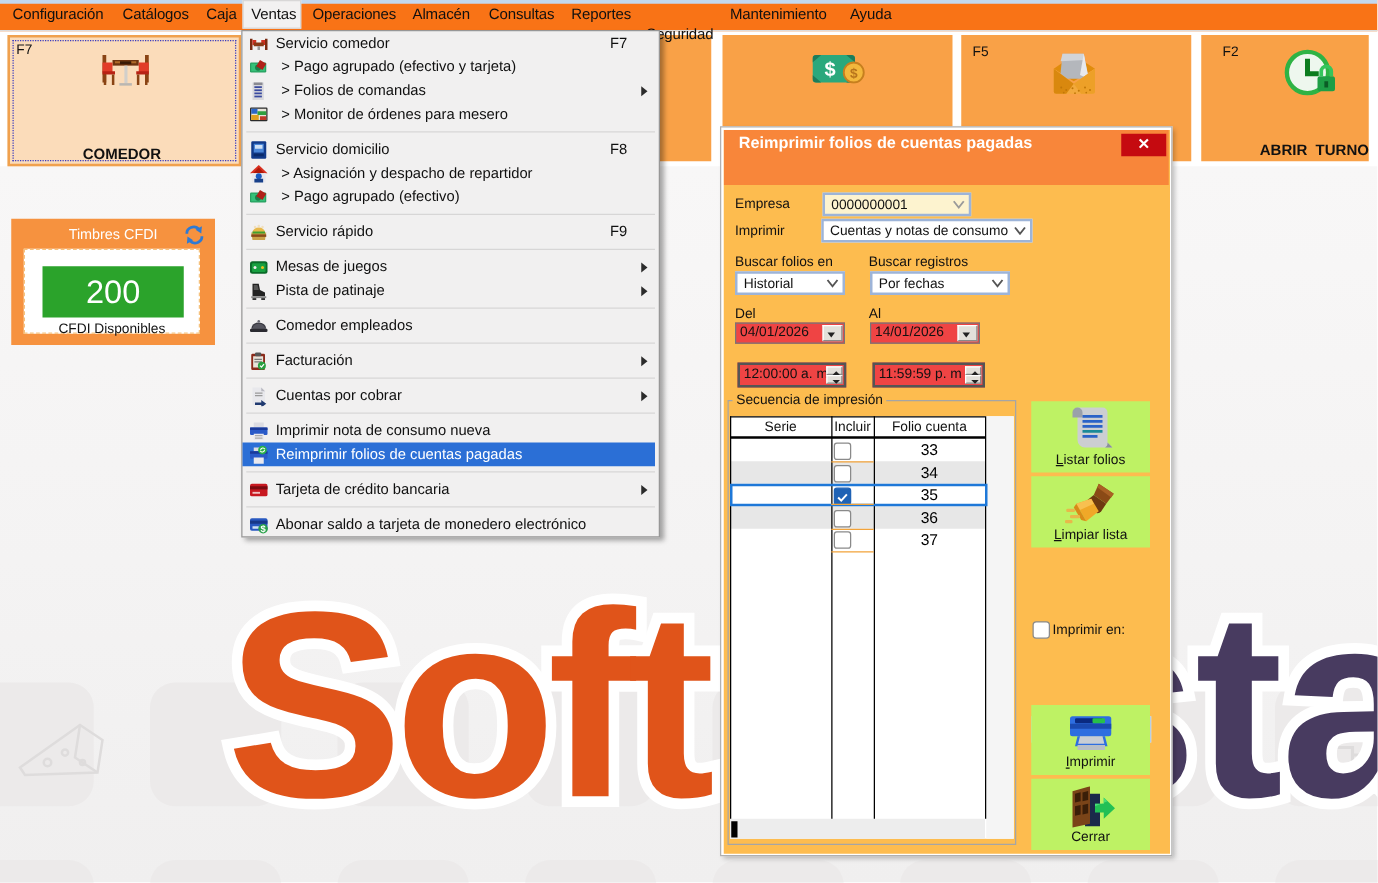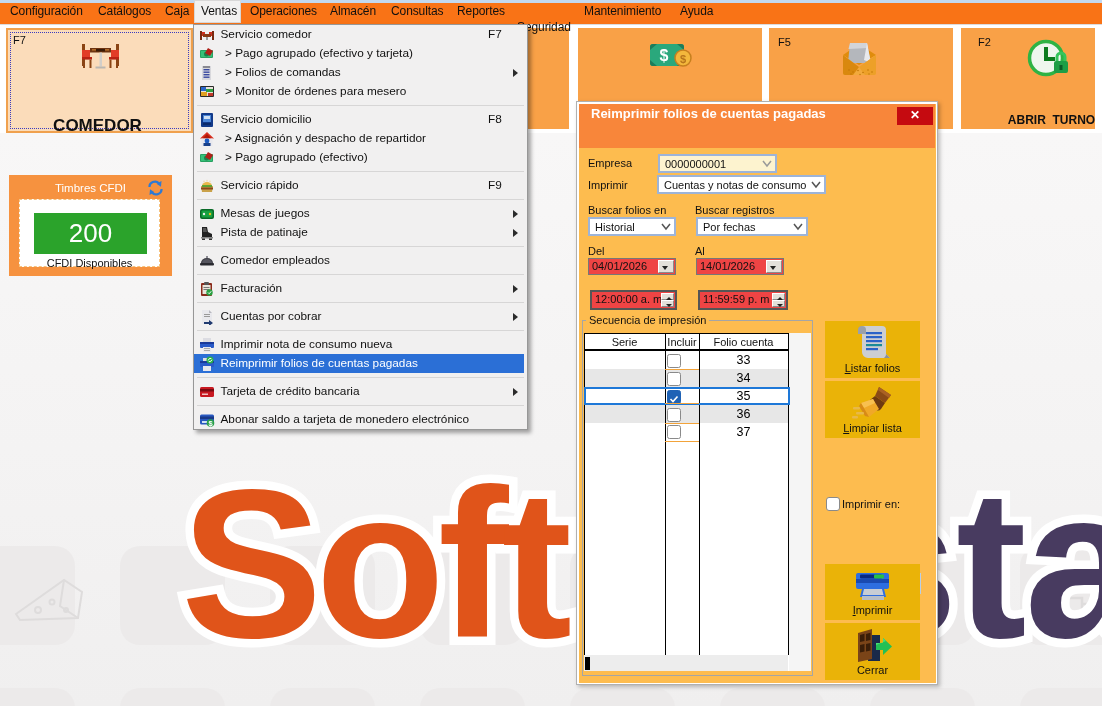--- a/index.html
+++ b/index.html
@@ -76,21 +76,21 @@
 .row{position:absolute;left:0;width:204px;height:17.9px;}
 .rnum{position:absolute;left:115px;width:89px;text-align:center;font-size:12.5px;color:#000;top:2px;}
 .cb{position:absolute;left:83px;top:2.5px;width:12px;height:12px;background:#fff;
  border:1px solid #8a8a8a;border-radius:2.5px;}
 .cbor{position:absolute;left:81px;width:34px;height:1px;background:#f2a33a;z-index:2;}
 .cbon{background:#1f62b5;border-color:#1f62b5;}
 .sel{position:absolute;left:0;top:0;width:206px;height:17.9px;border:2px solid #1e78d8;box-sizing:border-box;z-index:4;}
 #hscr{position:absolute;left:0;top:322px;width:204px;height:16px;background:#ededed;}
 #vscr{position:absolute;left:205px;top:0;width:22px;height:338px;background:#f5f5f5;}
 
-.sbtn{position:absolute;left:246px;width:95px;background:#eab308;text-align:center;font-size:11px;color:#111;}
+.sbtn{position:absolute;left:246px;width:95px;background:#bef264;text-align:center;font-size:11px;color:#111;}
 .sbtn .cap{position:absolute;left:0;bottom:4px;width:100%;}
 .u{text-decoration:underline;}
 </style></head>
 <body>
 <div id="stage">
   <div class="ab" id="bggray"></div>
 
   <div class="tile" style="left:-30px;top:546px;"></div>
   <div class="tile" style="left:120px;top:546px;"></div>
   <div class="tile" style="left:270px;top:546px;"></div>
@@ -188,21 +188,21 @@
       <rect x="3" y="6" width="8" height="8" fill="#e23c28"></rect>
       <rect x="3" y="13" width="10" height="2.6" fill="#b82214"></rect>
       <rect x="4" y="15.6" width="2" height="8.4" fill="#8a4414"></rect>
       <rect x="10.5" y="15.6" width="2" height="8.4" fill="#8a4414"></rect>
       <rect x="37" y="0" width="3" height="22" fill="#8a4414"></rect>
       <rect x="32" y="6" width="8" height="8" fill="#e23c28"></rect>
       <rect x="30" y="13" width="10" height="2.6" fill="#b82214"></rect>
       <rect x="37" y="15.6" width="2" height="8.4" fill="#8a4414"></rect>
       <rect x="30.5" y="15.6" width="2" height="8.4" fill="#8a4414"></rect>
     </svg>
-    <div class="ab" style="left:0;top:86px;width:179px;text-align:center;font-weight:bold;font-size:17px;color:#111;">COMEDOR</div>
+    <div class="ab" style="left:0;top:86px;width:179px;text-align:center;font-weight:bold;font-size:12px;color:#111;">COMEDOR</div>
   </div>
 
   <div class="ab" id="timbres">
     <div class="tt">Timbres CFDI</div>
     <svg class="ab" style="left:138px;top:5px;" width="17" height="16" viewBox="0 0 17 16">
       <path d="M2.5 7 A5.5 5 0 0 1 12 3.2" stroke="#2e7ad4" stroke-width="2.2" fill="none"></path>
       <path d="M9.5 3.8 L14.5 1 L14 6.8 Z" fill="#2e7ad4"></path>
       <path d="M14.5 9 A5.5 5 0 0 1 5 12.8" stroke="#2e7ad4" stroke-width="2.2" fill="none"></path>
       <path d="M7.5 12.2 L2.5 15 L3 9.2 Z" fill="#2e7ad4"></path>
     </svg>

